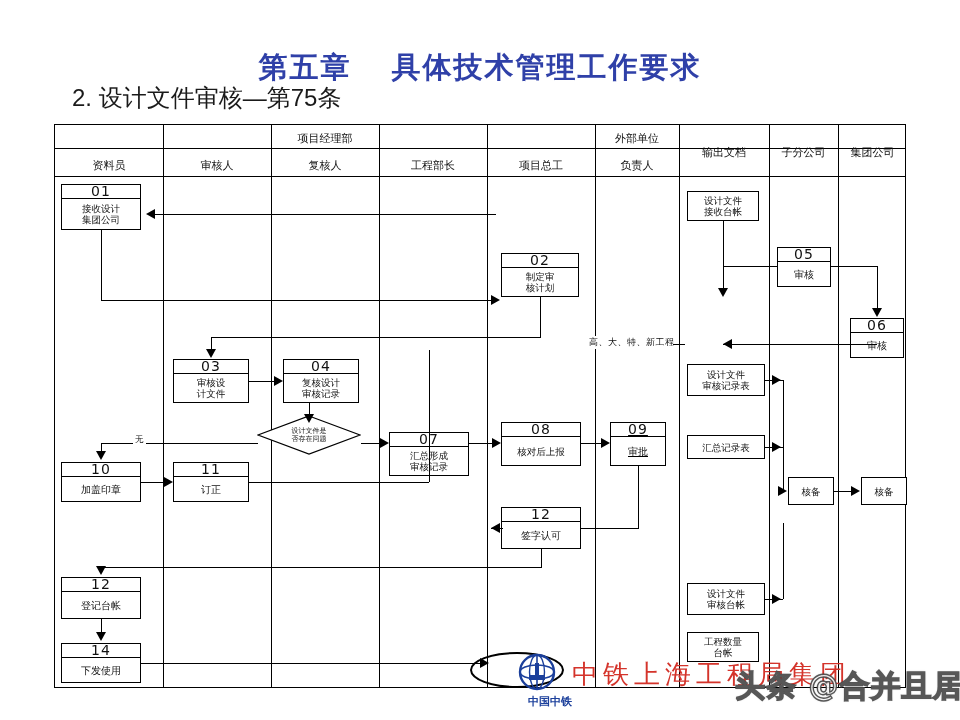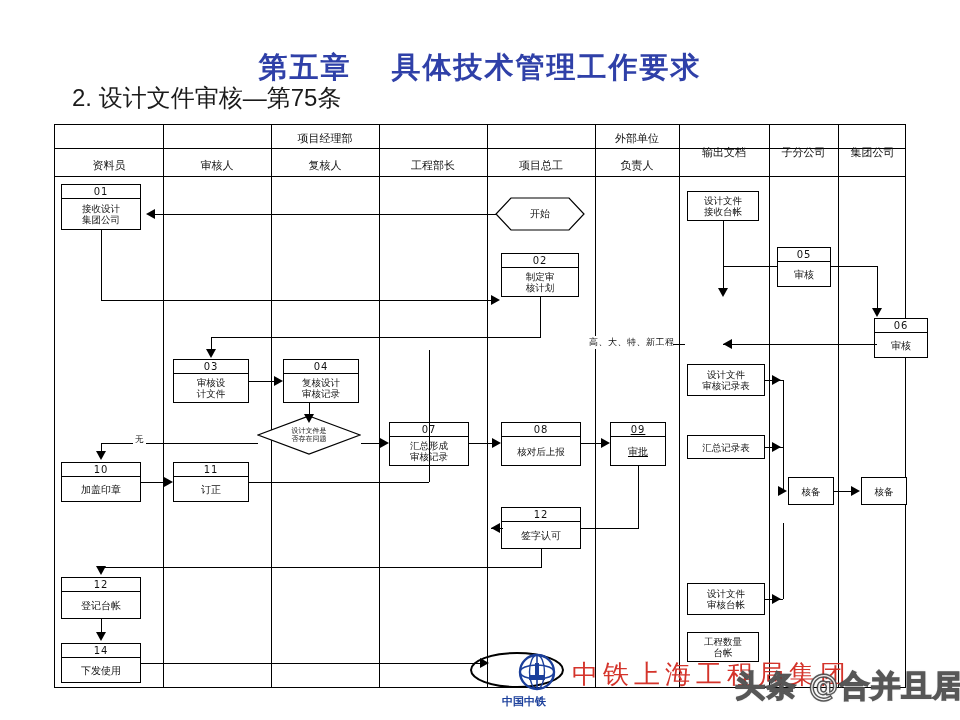--- a/index.html
+++ b/index.html
@@ -35,21 +35,21 @@
     font-family:"DejaVu Sans",sans-serif;white-space:nowrap;
   }
 
   
   .node{
     position:absolute;border:1px solid #000;background:#fff;box-sizing:border-box;
     display:flex;flex-direction:column;
   }
   .node .num{
     height:13px;line-height:13px;border-bottom:1px solid #000;
-    text-align:center;font-size:10px;letter-spacing:1px;color:#111;
+    text-align:center;font-size:14px;letter-spacing:1px;color:#111;
     font-family:"DejaVu Sans",sans-serif;
   }
   .node .lbl{
     flex:1;display:flex;align-items:center;justify-content:center;
     text-align:center;font-size:9.5px;line-height:11px;color:#111;
     font-family:"DejaVu Sans",sans-serif;white-space:pre-line;padding:0 1px;
   }
   .node.plain .lbl{font-size:10px;}
 
   
@@ -91,21 +91,21 @@
     font-family:"DejaVu Sans",sans-serif;white-space:nowrap;
   }
   .free-lbl{
     position:absolute;font-size:9px;color:#111;background:#fff;padding:0 2px;
     font-family:"DejaVu Sans",sans-serif;white-space:nowrap;letter-spacing:.5px;
   }
 
   
   .brand-logo{position:absolute;left:508px;top:650px;width:58px;height:44px;}
   .brand-cn{
-    position:absolute;left:502px;top:694px;width:70px;text-align:left;
+    position:absolute;left:502px;top:694px;width:70px;text-align:right;
     font-size:11px;font-weight:bold;color:#1b3f9b;font-family:"DejaVu Sans",sans-serif;
   }
   .brand-red{
     position:absolute;left:572px;top:657px;
     font-size:26px;font-weight:normal;color:#d4342b;letter-spacing:5px;
     font-family:"DejaVu Sans",sans-serif;white-space:nowrap;
   }
   .watermark{
     position:absolute;left:735px;top:666px;
     font-size:30px;font-weight:bold;color:rgba(255,255,255,.88);
@@ -147,26 +147,20 @@
     <div class="hdr" style="left:108px;top:33px;width:108px;">审核人</div>
     <div class="hdr" style="left:216px;top:33px;width:108px;">复核人</div>
     <div class="hdr" style="left:324px;top:33px;width:108px;">工程部长</div>
     <div class="hdr" style="left:432px;top:33px;width:108px;">项目总工</div>
     <div class="hdr" style="left:540px;top:6px;width:84px;">外部单位</div>
     <div class="hdr" style="left:540px;top:33px;width:84px;">负责人</div>
     <div class="hdr" style="left:624px;top:20px;width:90px;">输出文档</div>
     <div class="hdr" style="left:714px;top:20px;width:69px;">子分公司</div>
     <div class="hdr" style="left:783px;top:20px;width:69px;">集团公司</div>
 
-    <div class="hex-wrap" style="left:440px;top:72px;width:90px;height:34px;">
-      <svg width="90" height="34" viewBox="0 0 90 34">
-        <polygon points="16,1 74,1 89,17 74,33 16,33 1,17" fill="#fff" stroke="#000" stroke-width="1.2"></polygon>
-      </svg>
-      <div class="hex-txt">开始</div>
-    </div>
 
     <div class="node" style="left:6px;top:59px;width:80px;height:46px;">
       <div class="num">01</div>
       <div class="lbl">接收设计
 集团公司</div>
     </div>
 
     <div class="node" style="left:446px;top:128px;width:78px;height:44px;">
       <div class="num">02</div>
       <div class="lbl">制定审
@@ -183,34 +177,34 @@
       <div class="num">04</div>
       <div class="lbl">复核设计
 审核记录</div>
     </div>
 
     <div class="node plain" style="left:722px;top:122px;width:54px;height:40px;">
       <div class="num">05</div>
       <div class="lbl">审核</div>
     </div>
 
-    <div class="node plain" style="left:795px;top:193px;width:54px;height:40px;margin-left:24px;">
+    <div class="node plain" style="left:795px;top:193px;width:54px;height:40px;">
       <div class="num">06</div>
       <div class="lbl">审核</div>
     </div>
 
     <div class="diamond-wrap" style="left:202px;top:290px;width:104px;height:40px;">
       <svg width="104" height="40" viewBox="0 0 104 40">
         <polygon points="52,1 103,20 52,39 1,20" fill="#fff" stroke="#000" stroke-width="1.2"></polygon>
       </svg>
       <div class="diamond-txt">设计文件是
 否存在问题</div>
     </div>
 
-    <div class="node" style="left:334px;top:297px;width:80px;height:44px;">
+    <div class="node" style="left:334px;top:307px;width:80px;height:44px;">
       <div class="num">07</div>
       <div class="lbl">汇总形成
 审核记录</div>
     </div>
 
     <div class="node" style="left:446px;top:297px;width:80px;height:44px;">
       <div class="num">08</div>
       <div class="lbl">核对后上报</div>
     </div>
 

